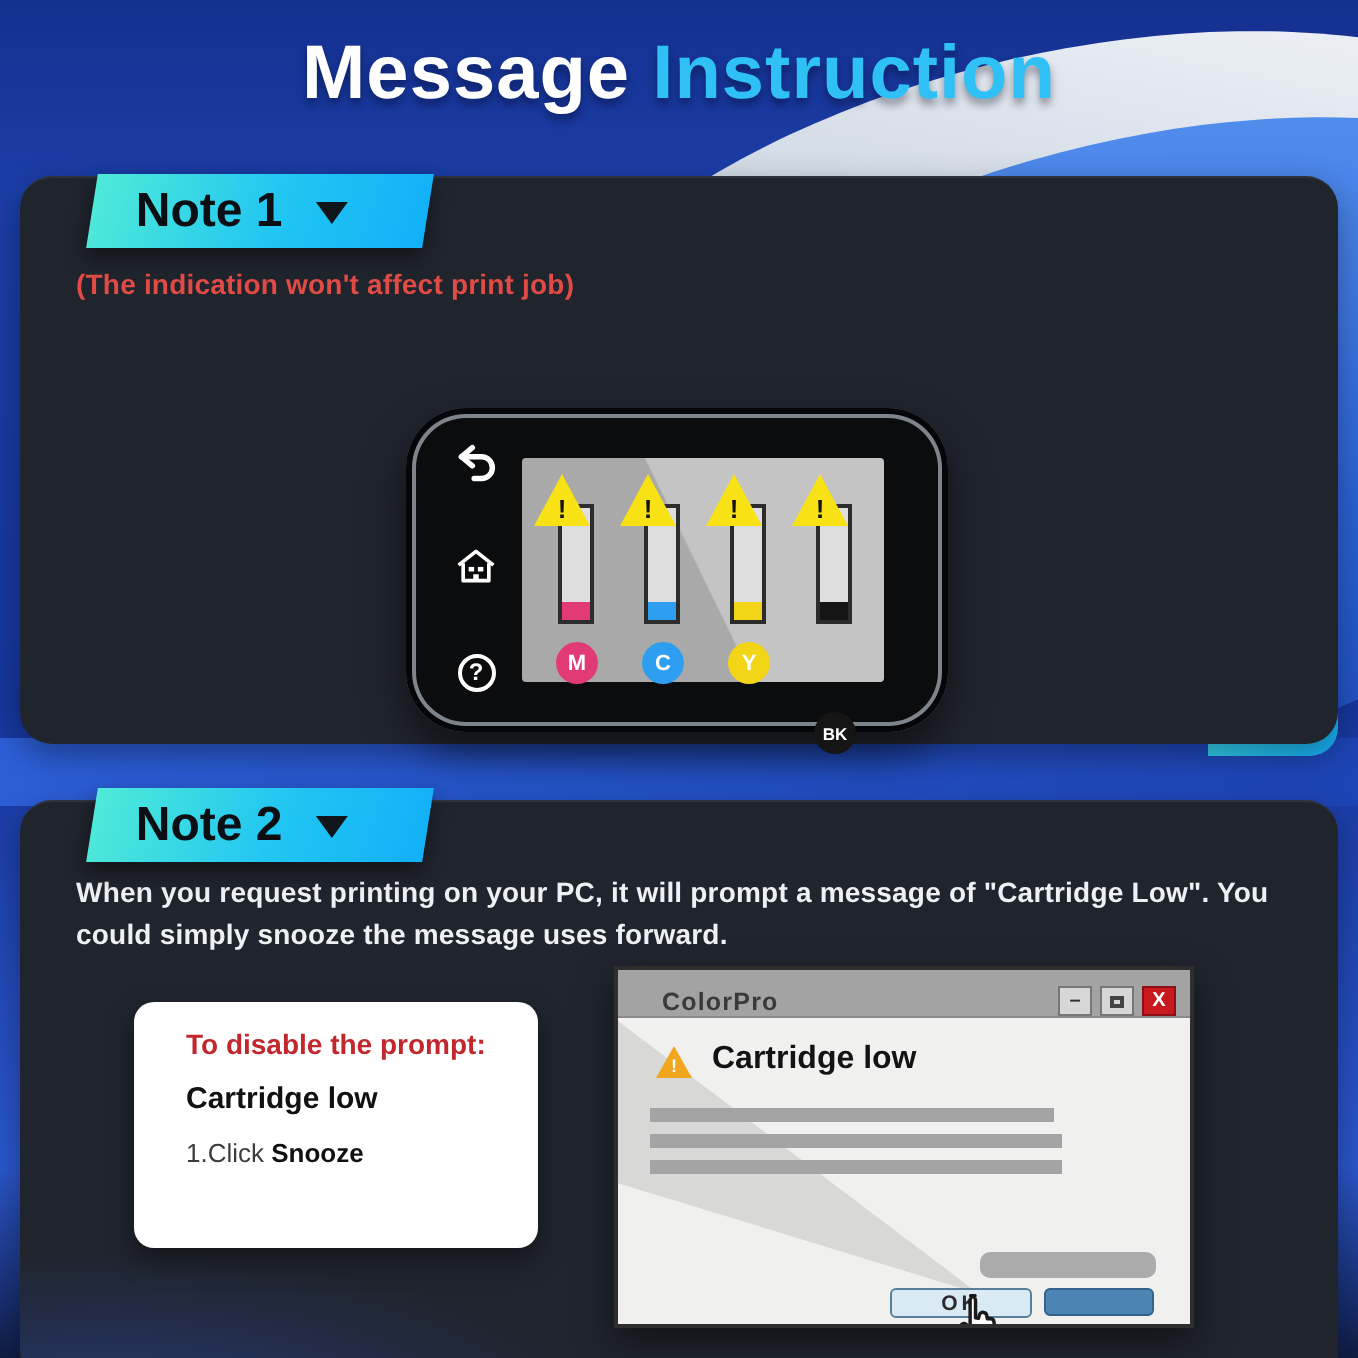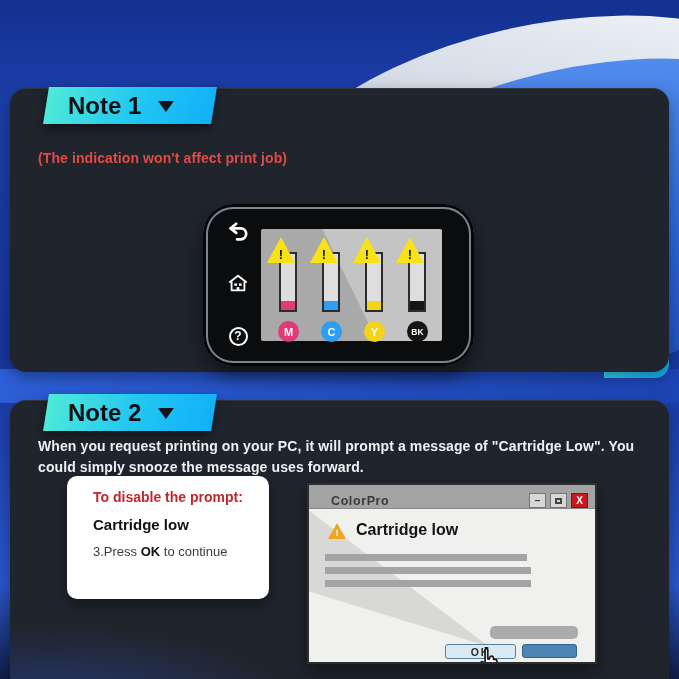--- a/index.html
+++ b/index.html
@@ -38,21 +38,21 @@
   #note1-badge{top:87px;} #note2-badge{top:394px;}
   .badge-inner{transform:skewX(9deg);display:flex;align-items:center;gap:17px;
     padding-left:22px;font-size:24px;font-weight:bold;color:#0b0f14;white-space:nowrap;}
   .chevron-down{width:0;height:0;border-left:8px solid transparent;
     border-right:8px solid transparent;border-top:11px solid #10151c;}
   
   .panel-text{position:absolute;left:38px;color:#eef1f4;font-weight:bold;
     font-size:14px;line-height:1.5;letter-spacing:.1px;z-index:3;}
   #note1-text{top:130px;width:628px;}
   #note2-text{top:436px;width:610px;}
-  .red-line{display:block;color:#e14b45;margin-top:18px;}
+  .red-line{display:block;color:#e14b45;margin-top:2px;}
   
   .printer{position:absolute;left:203px;top:204px;width:271px;height:162px;z-index:3;
     background:#0b0c0e;border-radius:30px;
     box-shadow:inset 0 0 0 3px #05060a,inset 0 0 0 5px #7d848c,0 10px 20px rgba(0,0,0,.5);}
   .printer-nav{position:absolute;left:16px;top:18px;bottom:18px;width:38px;
     display:flex;flex-direction:column;align-items:center;justify-content:space-between;}
   .nav-btn{width:24px;height:24px;display:flex;align-items:center;justify-content:center;cursor:pointer;}
   .help-circle{width:19px;height:19px;border:2px solid #fff;border-radius:50%;
     color:#fff;font-size:12px;font-weight:bold;display:flex;align-items:center;justify-content:center;}
   .printer-screen{position:absolute;left:58px;top:25px;width:181px;height:112px;border-radius:2px;
@@ -63,21 +63,21 @@
     background:#dedede;border:2px solid #2c2c2c;}
   .toner-fill{position:absolute;left:0;right:0;bottom:0;height:9px;}
   .warning-triangle{position:absolute;left:-3px;top:-2px;width:28px;height:26px;z-index:2;
     clip-path:polygon(50% 0,100% 100%,0 100%);background:#f8e216;
     display:flex;align-items:flex-end;justify-content:center;
     font-size:13px;font-weight:bold;color:#141414;padding-bottom:1px;}
   .toner-chip{position:absolute;left:8px;top:82px;width:21px;height:21px;border-radius:50%;
     color:#fff;font-weight:bold;font-size:11px;display:flex;align-items:center;justify-content:center;}
   .toner-chip.small{font-size:8.5px;}
   
-  .tip-box{position:absolute;left:67px;top:476px;width:202px;height:123px;z-index:3;
+  .tip-box{position:absolute;left:67px;top:501px;width:202px;height:123px;z-index:3;
     background:#ffffff;border-radius:10px;box-shadow:0 6px 14px rgba(0,0,0,.4);
     padding:13px 8px 10px 26px;}
   .tip-title{color:#c1272d;font-size:14px;font-weight:bold;white-space:nowrap;}
   .tip-subtitle{color:#111;font-size:15px;font-weight:bold;margin-top:11px;}
   .tip-steps{margin-top:9px;font-size:13px;color:#3c3c3c;line-height:1.55;}
   .tip-steps b{color:#111;}
   
   .dialog{position:absolute;left:307px;top:483px;width:290px;height:181px;z-index:3;
     border:2px solid #2e2e2e;background:#f0f0ef;box-shadow:0 8px 18px rgba(0,0,0,.45);}
   .dialog-titlebar{height:24px;background:#a3a3a3;border-bottom:1px solid #8a8a8a;
@@ -111,20 +111,25 @@
 </style>
 </head>
 <body>
 
 <div id="stage">
 
   <div class="wave wave-silver"></div>
   <div class="wave wave-blue"></div>
   <div class="gap-band"></div>
 
+  <div class="page-title">
+    <span class="title-part1">Message</span>
+    <span> </span>
+    <span class="title-part2">Instruction</span>
+  </div>
 
   <div class="corner-accent"></div>
   <div class="panel" id="note1-panel"></div>
 
   <div class="note-badge" id="note1-badge">
     <div class="badge-inner">
       <span>Note 1</span>
       <span class="chevron-down"></span>
     </div>
   </div>
@@ -179,41 +184,41 @@
         <div class="toner-bar">
             <div class="toner-fill" style="background: rgb(242, 213, 23);"></div>
           </div>
         <div class="toner-chip" style="background: rgb(242, 213, 23);">Y</div>
       </div>
       <div class="toner">
         <div class="warning-triangle">!</div>
         <div class="toner-bar">
             <div class="toner-fill" style="background: rgb(21, 21, 21);"></div>
           </div>
-        <div class="toner-chip small" style="background: rgb(21, 21, 21);">BK</div>
+        <div class="toner-chip small" style="background: rgb(21, 21, 21); margin-top: 35px;">BK</div>
       </div>
     </div>
   </div>
 
   <div class="panel" id="note2-panel"></div>
 
   <div class="note-badge" id="note2-badge">
     <div class="badge-inner">
       <span>Note 2</span>
       <span class="chevron-down"></span>
     </div>
   </div>
 
   <div class="panel-text" id="note2-text">When you request printing on your PC, it will prompt a message of "Cartridge Low". You could simply snooze the message uses forward.</div>
 
   <div class="tip-box">
     <div class="tip-title">To disable the prompt:</div>
     <div class="tip-subtitle">Cartridge low</div>
     <div class="tip-steps">
-      <div><span>3.Press </span><b>OK</b><span> to continue</span></div>
+      <div><span>1.Click </span><b>Snooze</b><span></span></div>
     </div>
   </div>
 
   <div class="dialog">
     <div class="dialog-titlebar">
       <div class="dialog-title">ColorPro</div>
       <div class="win-controls">
         <div class="win-btn">–</div>
         <div class="win-btn">
             <span class="max-square"></span>

